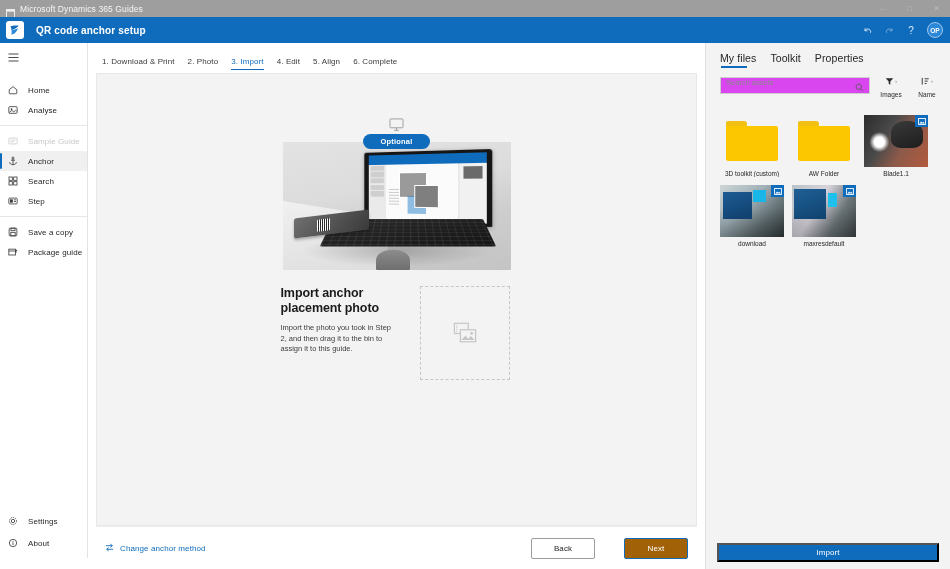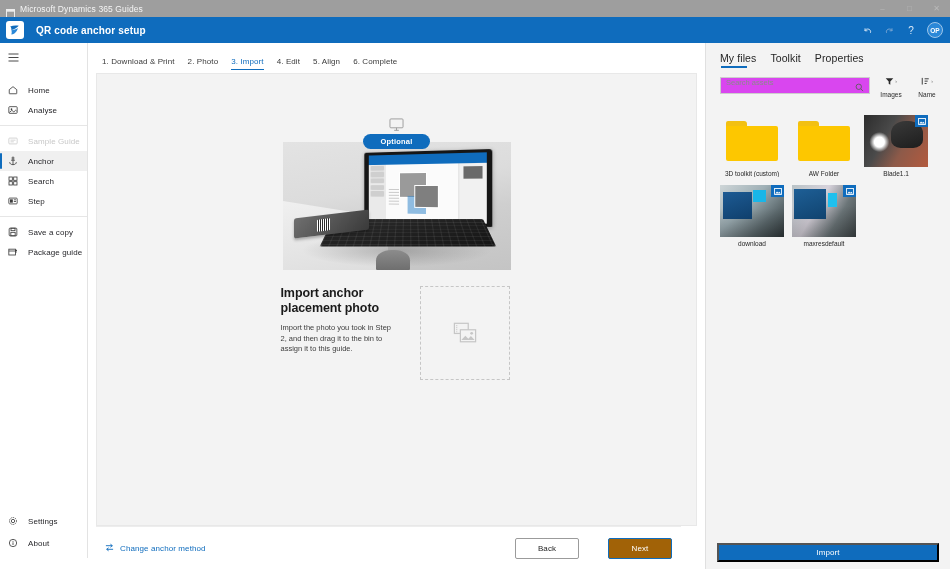--- a/index.html
+++ b/index.html
@@ -204,21 +204,21 @@
     font-size: 7.5px; line-height: 10.5px; color: #3d3d3d; margin-top: 7px;
   }
   .dropzone {
     width: 90px; height: 94px; margin-left: 19px;
     border: 1px dashed #c6c6c6; background: #f3f3f3;
     display: flex; align-items: center; justify-content: center;
   }
   .dropzone svg { display: block; }
 
   .actionbar {
-    position: absolute; left: 8px; right: 24px; bottom: 0; height: 43px;
+    position: absolute; left: 8px; right: 8px; bottom: 0; height: 43px;
     background: #ffffff; border-top: 1px solid #ededed;
     display: flex; align-items: center; padding: 0 9px;
   }
   .chlink {
     display: flex; align-items: center; gap: 6px;
     color: #0f6cbd; font-size: 8px; letter-spacing: .1px;
   }
   .btns { margin-left: auto; display: flex; gap: 9px; }
   .btn {
     height: 21px; min-width: 64px; font-size: 8px; border-radius: 2px;

